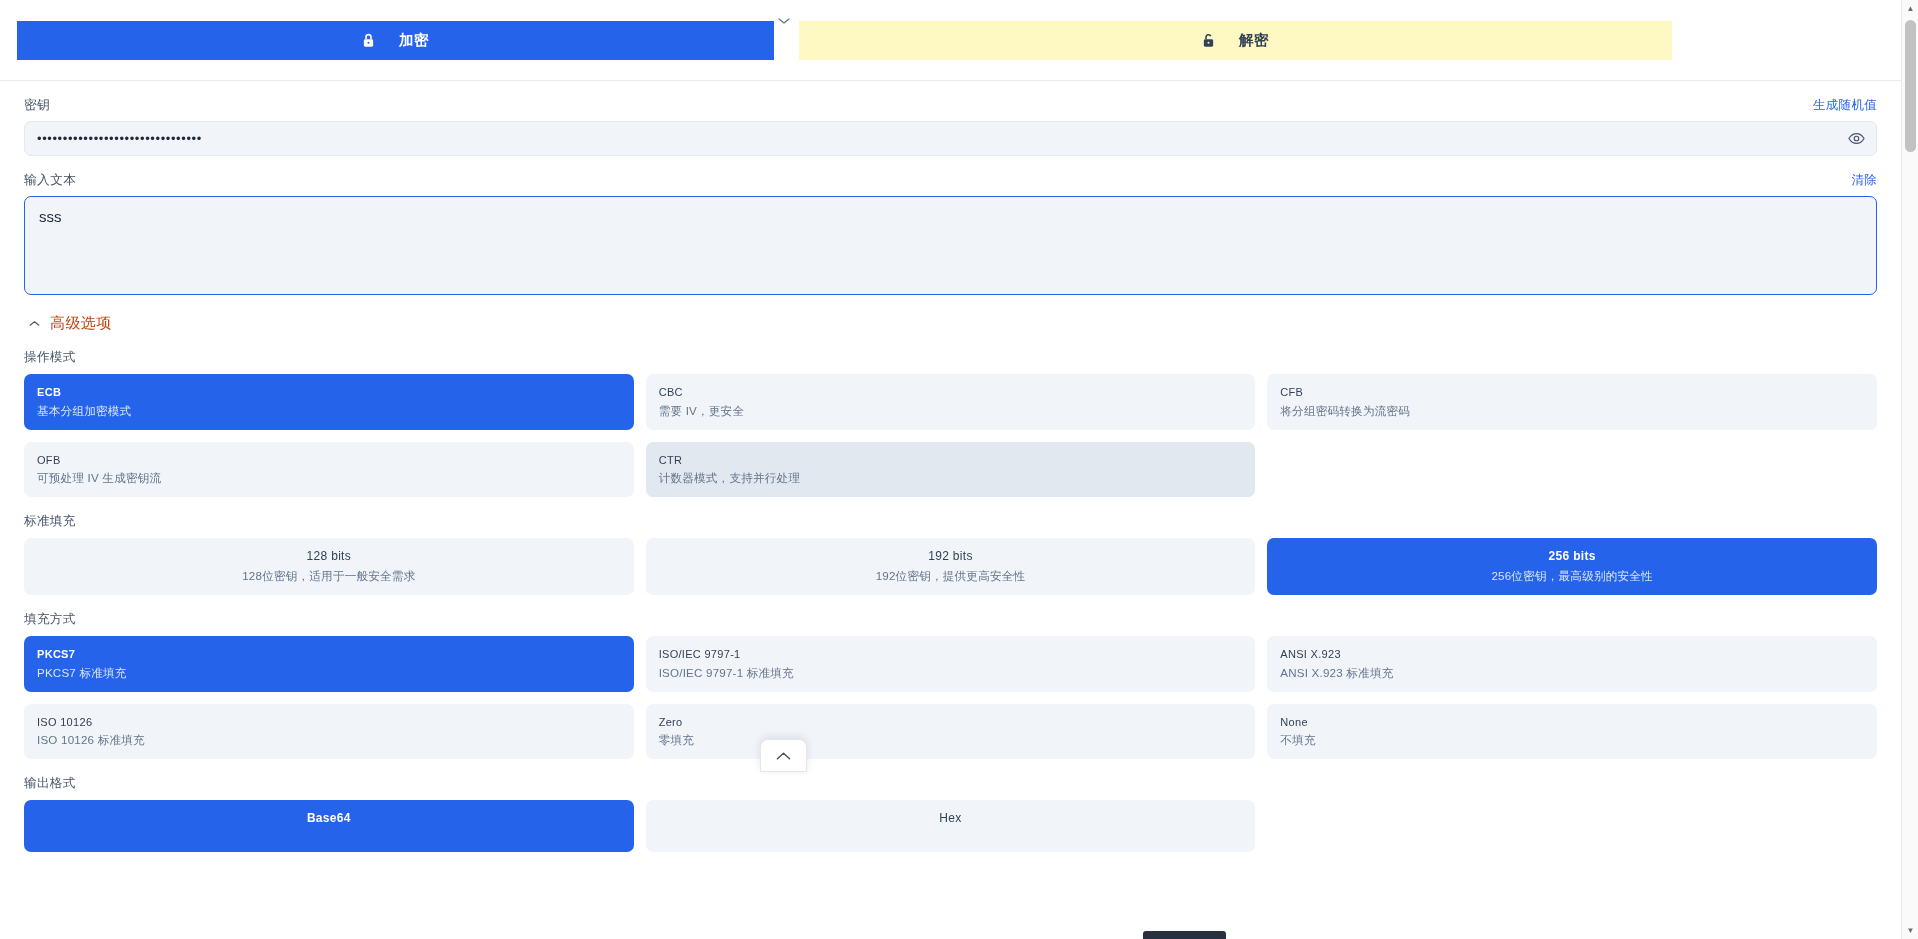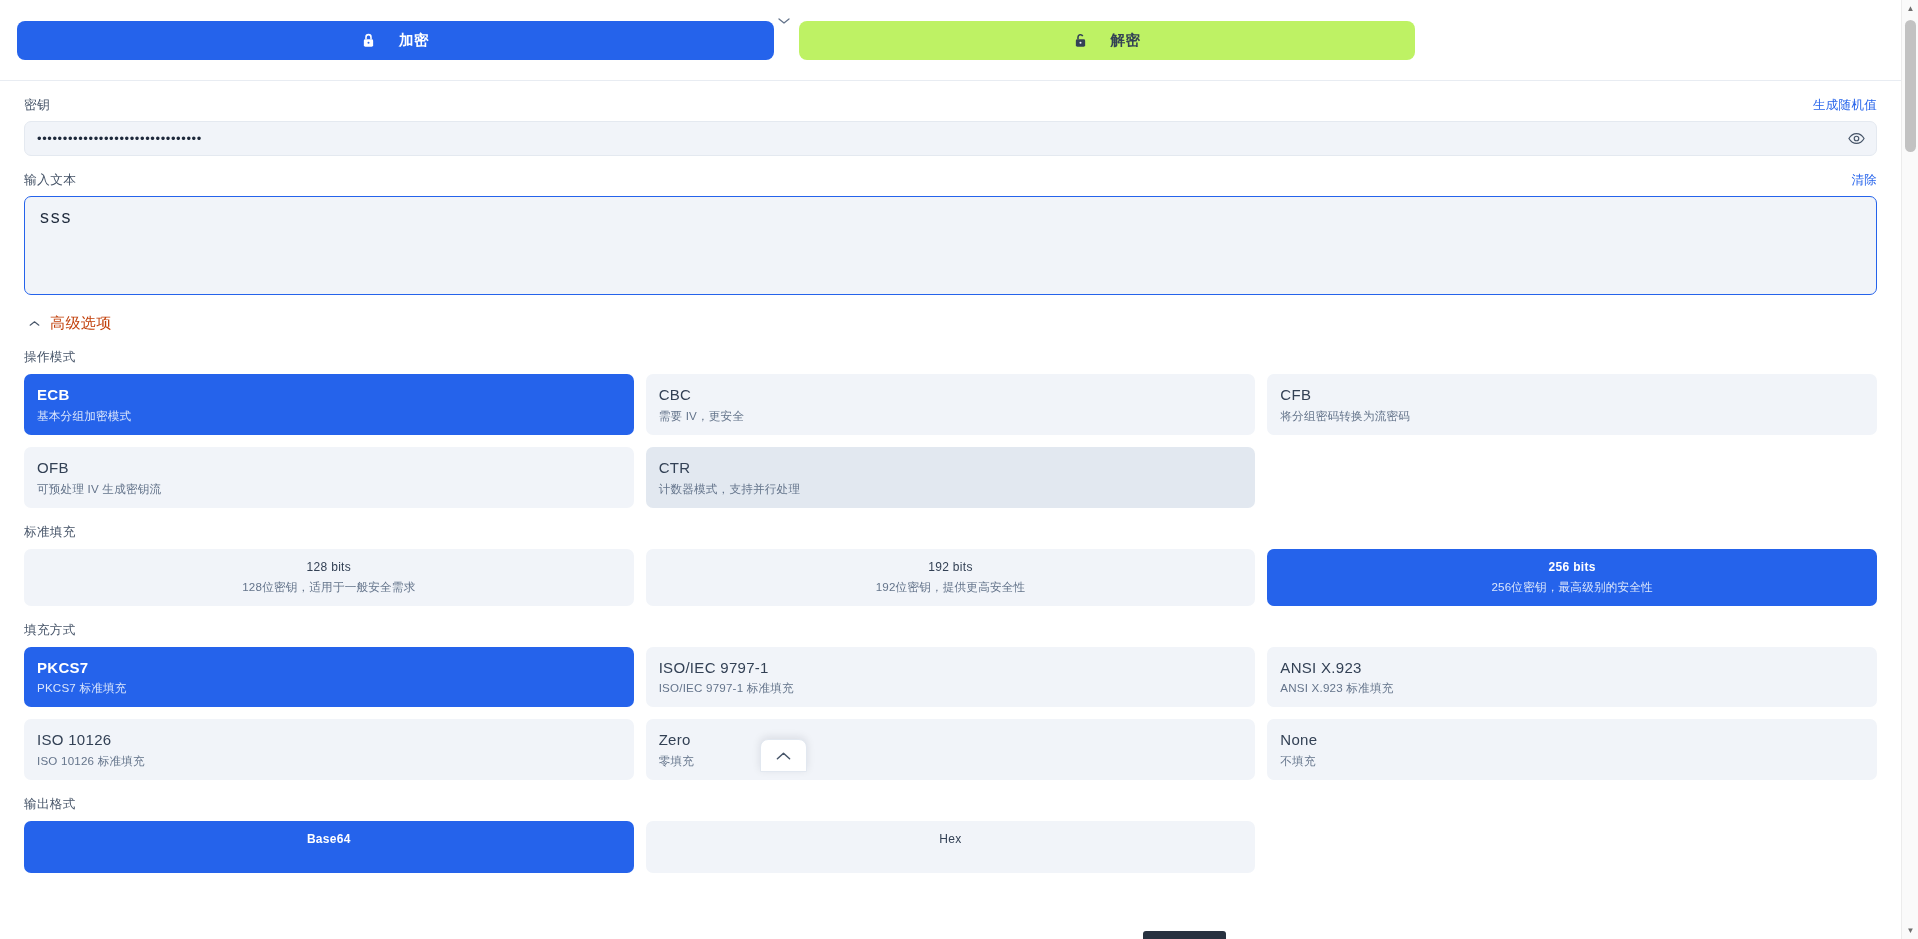--- a/index.html
+++ b/index.html
@@ -27,40 +27,40 @@
     position: relative;
     display: flex;
     align-items: center;
     gap: 0;
     padding: 14px 17px 0 17px;
     height: 67px;
     background: #ffffff;
   }
   .mode-btn {
     height: 39px;
-    border-radius: 8px;
+    border-radius: 0;
     display: flex;
     align-items: center;
     justify-content: center;
     gap: 24px;
     font-size: 14.5px;
     letter-spacing: .4px;
     cursor: pointer;
     user-select: none;
     border: none;
   }
   .mode-btn.encrypt {
     width: 757px;
     background: #2563eb;
     color: #ffffff;
     font-weight: 600;
   }
   .mode-btn.decrypt {
-    width: 616px;
-    background: #bef264;
+    width: 873px;
+    background: #fef9c3;
     color: #334155;
     font-weight: 600;
     margin-left: 25px;
   }
   .mode-icon svg { display: block; }
   .tab-chevron {
     position: absolute;
     left: 772px;
     top: 12px;
     width: 24px;
@@ -128,24 +128,23 @@
     cursor: pointer;
   }
 
   
   .textarea-box {
     height: 99px;
     background: #f1f4f9;
     border: 1.6px solid #2563eb;
     border-radius: 7px;
     padding: 11px 14px;
-    font-size: 18px;
+    font-size: 15px;
     color: #1e293b;
     overflow: hidden;
-    font-family: Liberation Mono, monospace;
   }
 
   
   .adv-toggle {
     display: flex;
     align-items: center;
     gap: 9px;
     padding: 19px 0 0 4px;
     cursor: pointer;
     user-select: none;
@@ -182,21 +181,21 @@
     user-select: none;
     min-height: 52px;
   }
   .opt-card.sel {
     background: #2563eb;
   }
   .opt-card.hover {
     background: #e2e8f0;
   }
   .opt-title {
-    font-size: 15px;
+    font-size: 11px;
     color: #334155;
     letter-spacing: .3px;
     line-height: 1.32;
   }
   .opt-desc {
     font-size: 11.6px;
     color: #64748b;
     letter-spacing: .2px;
     padding-top: 3px;
     line-height: 1.3;

